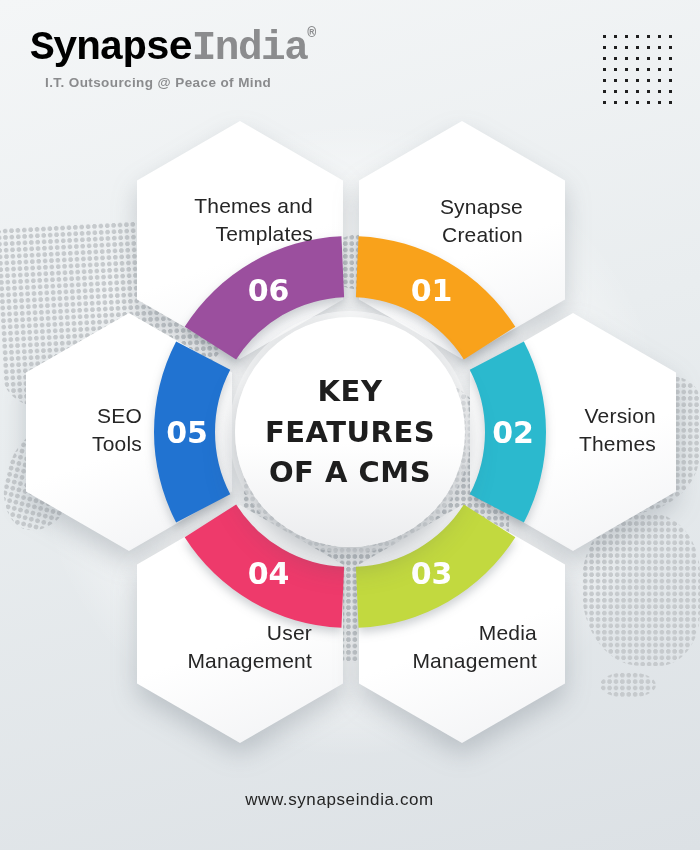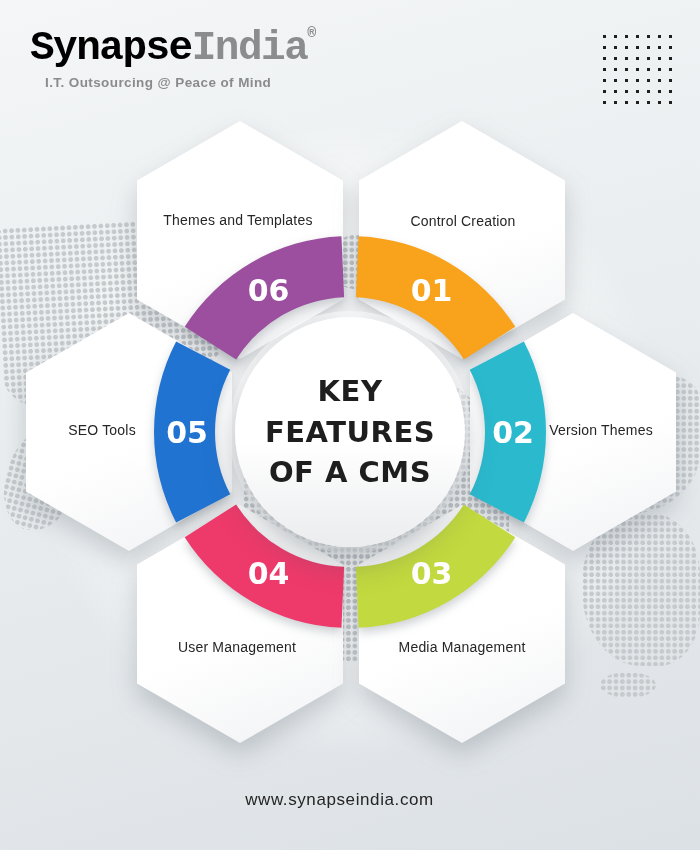--- a/index.html
+++ b/index.html
@@ -56,22 +56,22 @@
   
   .center-circle{
     position:absolute;left:235px;top:317px;width:230px;height:230px;border-radius:50%;z-index:5;
     background:linear-gradient(180deg,#ffffff 55%,#ebecee 100%);
     box-shadow:0 16px 30px rgba(70,80,92,.35),0 0 0 6px rgba(255,255,255,.55);
     display:flex;flex-direction:column;align-items:center;justify-content:center;
   }
   .center-line{font-family:"DejaVu Sans",sans-serif;font-weight:bold;font-size:29px;line-height:1.4;color:#1e1e1e;letter-spacing:.5px;text-align:center;}
   
   .feat-label{
-    position:absolute;transform:translate(-50%,-50%);z-index:6;text-align:center;
-    color:#262626;font-size:14px;font-weight:500;line-height:1.35;letter-spacing:.2px;
+    position:absolute;transform:translate(-50%,-50%);z-index:6;text-align:right;
+    color:#262626;font-size:21px;font-weight:500;line-height:1.35;letter-spacing:.2px;
   }
   .l-tl{left:238px;top:220px;width:150px;}
   .l-tr{left:463px;top:221px;width:120px;}
   .l-ml{left:102px;top:430px;width:80px;}
   .l-mr{left:601px;top:430px;width:110px;}
   .l-bl{left:237px;top:647px;width:150px;}
   .l-br{left:462px;top:647px;width:150px;}
   
   .footer{position:absolute;left:0;top:790px;width:679px;text-align:center;z-index:7;
     color:#252525;font-size:17px;font-weight:500;letter-spacing:.6px;}
@@ -134,21 +134,21 @@
       <text x="268.50000000000006" y="290.8378591831365">06</text>
     </svg>
 
   <div class="center-circle">
     <div class="center-line">KEY</div>
     <div class="center-line">FEATURES</div>
     <div class="center-line">OF A CMS</div>
   </div>
 
   <div class="feat-label l-tl">Themes and Templates</div>
-  <div class="feat-label l-tr">Control Creation</div>
+  <div class="feat-label l-tr">Synapse Creation</div>
   <div class="feat-label l-ml">SEO Tools</div>
   <div class="feat-label l-mr">Version Themes</div>
   <div class="feat-label l-bl">User Management</div>
   <div class="feat-label l-br">Media Management</div>
 
   <div class="footer">
     <span>www.synapseindia.com</span>
   </div>
 
 </div>

